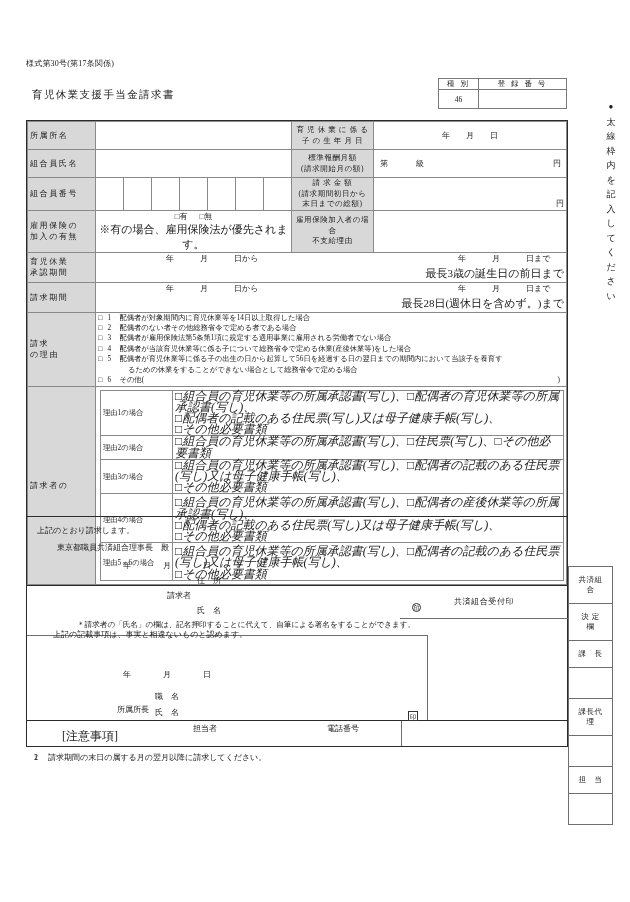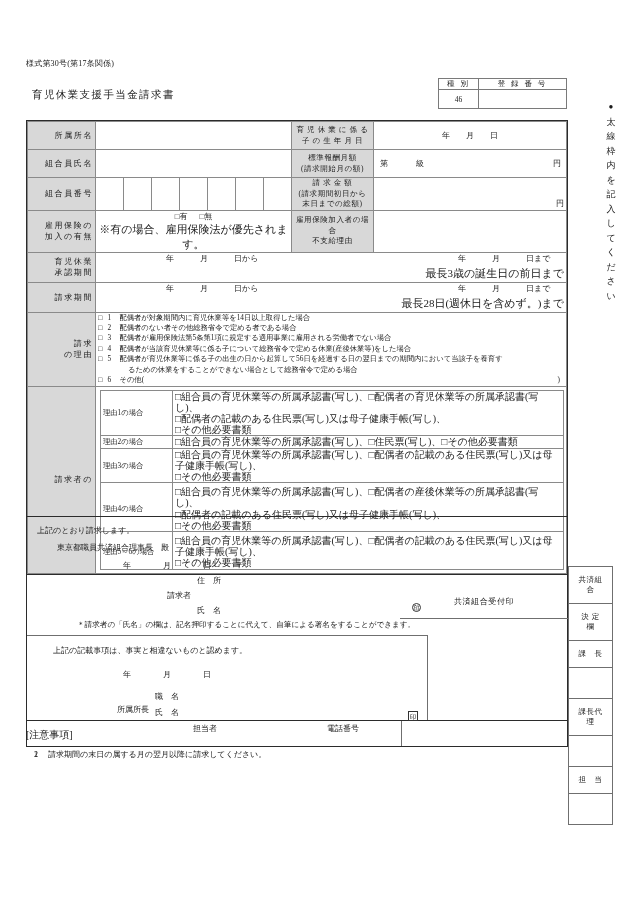--- a/index.html
+++ b/index.html
@@ -62,21 +62,21 @@
     border: 1.6px solid #2b2b2b;
   }
   table.grid { border-collapse: collapse; width: 100%; font-size: 8px; }
   table.grid td {
     border: 1px solid #8a8a8a;
     padding: 0 2px;
     vertical-align: middle;
   }
   .lbl {
     background: #d8d8d8;
-    text-align: right;
+    text-align: left;
     letter-spacing: 1.6px;
     font-size: 8px;
     line-height: 11px;
   }
   .lbl2 {
     background: #d8d8d8;
     text-align: center;
     font-size: 7.5px;
     line-height: 10.5px;
     letter-spacing: .6px;
@@ -100,21 +100,21 @@
   .reason-line .idx { display: inline-block; width: 12px; }
   .reason-wrap { white-space: normal; padding-left: 30px; }
 
   
   .att-table { border-collapse: collapse; width: 100%; }
   .att-table td { border: none; padding: 0; vertical-align: top; }
   .att-label {
     width: 72px; font-size: 7.3px; line-height: 11.2px;
     white-space: nowrap; padding-top: 1px;
   }
-  .att-body { font-size: 10px; line-height: 11.2px; }
+  .att-body { font-size: 12px; line-height: 11.2px; font-style: italic; }
 
   
   .decl-box {
     position: absolute; left: 26px; top: 516px;
     width: 542px; height: 205px;
     border: 1.6px solid #2b2b2b;
   }
   .decl-inner { position: relative; width: 100%; height: 100%; }
   .d-text { position: absolute; font-size: 8px; }
 
@@ -147,21 +147,21 @@
     border: 1px solid #6f6f6f;
     text-align: center;
     line-height: 10px;
     padding: 8px;
   }
   table.dec .hd { height: 11px; letter-spacing: .5px; }
   table.dec .slot { height: 31px; }
 
   
   .notes { position: absolute; left: 26px; top: 728px; width: 560px; }
-  .notes-title { font-size: 10px; }
+  .notes-title { font-size: 12px; margin-left: 36px; }
   .note-item {
     font-size: 8px; margin-top: 7px;
     padding-left: 22px; position: relative;
     line-height: 11px;
   }
   .note-item .n { position: absolute; left: 8px; }
 </style>
 </head>
 <body>
 
@@ -416,21 +416,21 @@
       <div class="d-text" style="left:140px; top:73px">請求者</div>
       <div class="d-text" style="left:170px; top:88px">氏　名</div>
       <div class="d-text" style="left:385px; top:86px">
         <span class="stamp-circle">印</span>
       </div>
       <div class="d-text" style="left:50px; top:103px; font-size:7.6px">＊請求者の「氏名」の欄は、記名押印することに代えて、自筆による署名をすることができます。</div>
 
       <div class="hsep" style="top:118px; width:400px"></div>
       <div class="vsep" style="left:400px; top:118px; bottom:0"></div>
 
-      <div class="d-text" style="left:26px; top:128px">上記の記載事項は、事実と相違ないものと認めます。</div>
+      <div class="d-text" style="left:26px; top:112px">上記の記載事項は、事実と相違ないものと認めます。</div>
       <div class="d-text" style="left:96px; top:152px">年</div>
       <div class="d-text" style="left:136px; top:152px">月</div>
       <div class="d-text" style="left:176px; top:152px">日</div>
 
       <div class="d-text" style="left:128px; top:174px">職　名</div>
       <div class="d-text" style="left:90px; top:187px">所属所長</div>
     </div>
   </div>
 
   <div style="position:absolute; left:26px; top:721px; width:542px; height:26px; border:1.6px solid #2b2b2b; border-top:none;">

